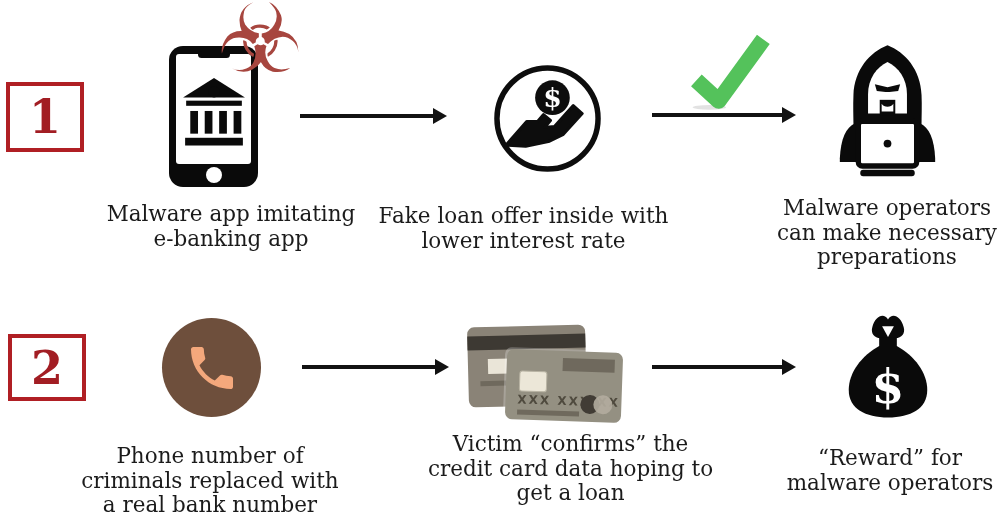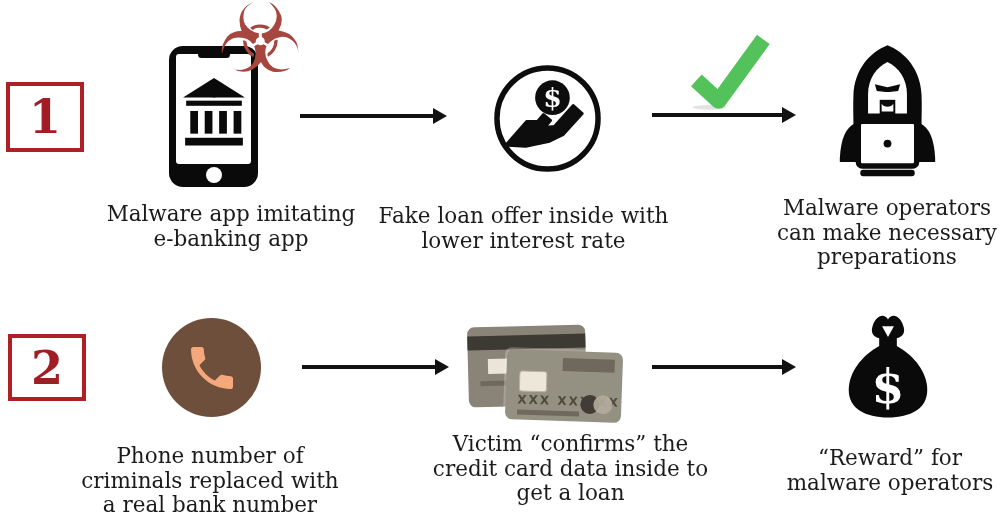--- a/index.html
+++ b/index.html
@@ -186,18 +186,18 @@
     <polygon points="48,15 54,26 60,15" fill="#ffffff"></polygon>
     <rect x="45" y="26" width="18" height="10" fill="#0a0a0a"></rect>
     <path fill="#0a0a0a" d="M45,35 C27,45 14,62 14,80 C14,99 31,108 54,108 C77,108 94,99 94,80 C94,62 81,45 63,35 Z"></path>
     <text x="54" y="93" text-anchor="middle" font-size="48" font-weight="bold" fill="#ffffff" class="dollar-coin">$</text>
   </svg>
 
   <div class="caption cap-4">Phone number of
 criminals replaced with
 a real bank number</div>
   <div class="caption cap-5">Victim “confirms” the
-credit card data inside to
+credit card data hoping to
 get a loan</div>
   <div class="caption cap-6">“Reward” for
 malware operators</div>
 
 </div>
 
 </body></html>

